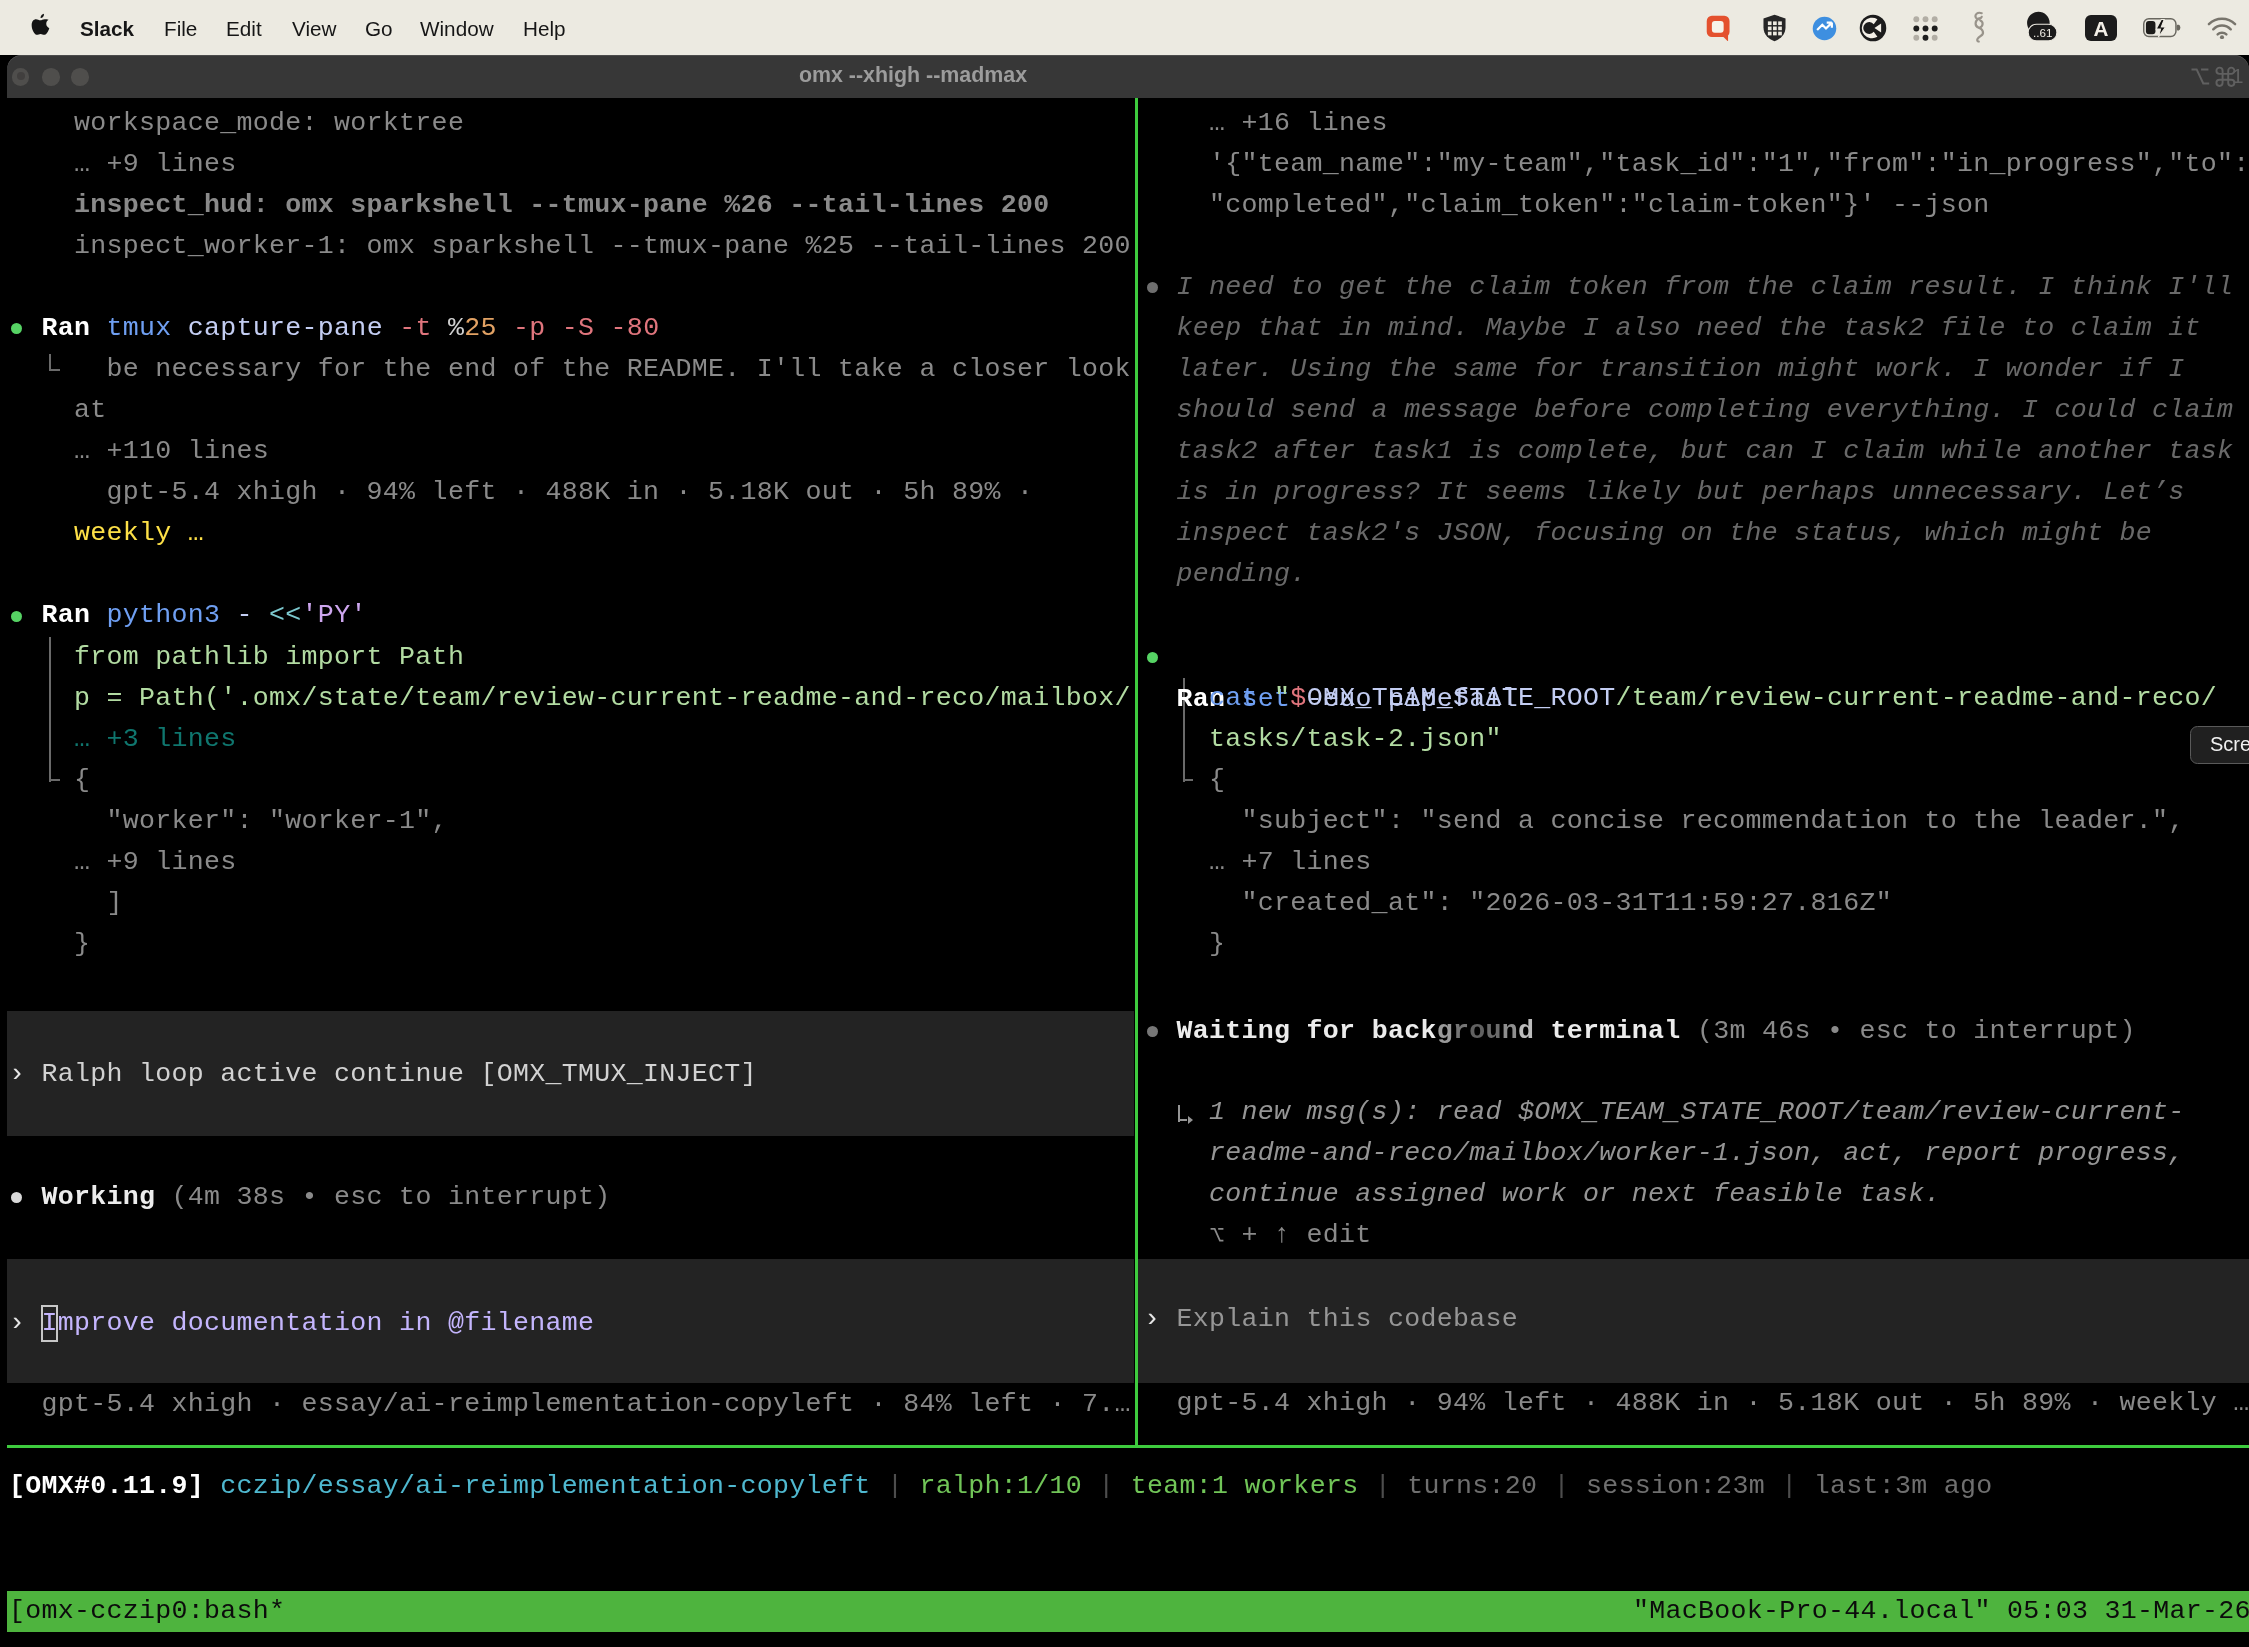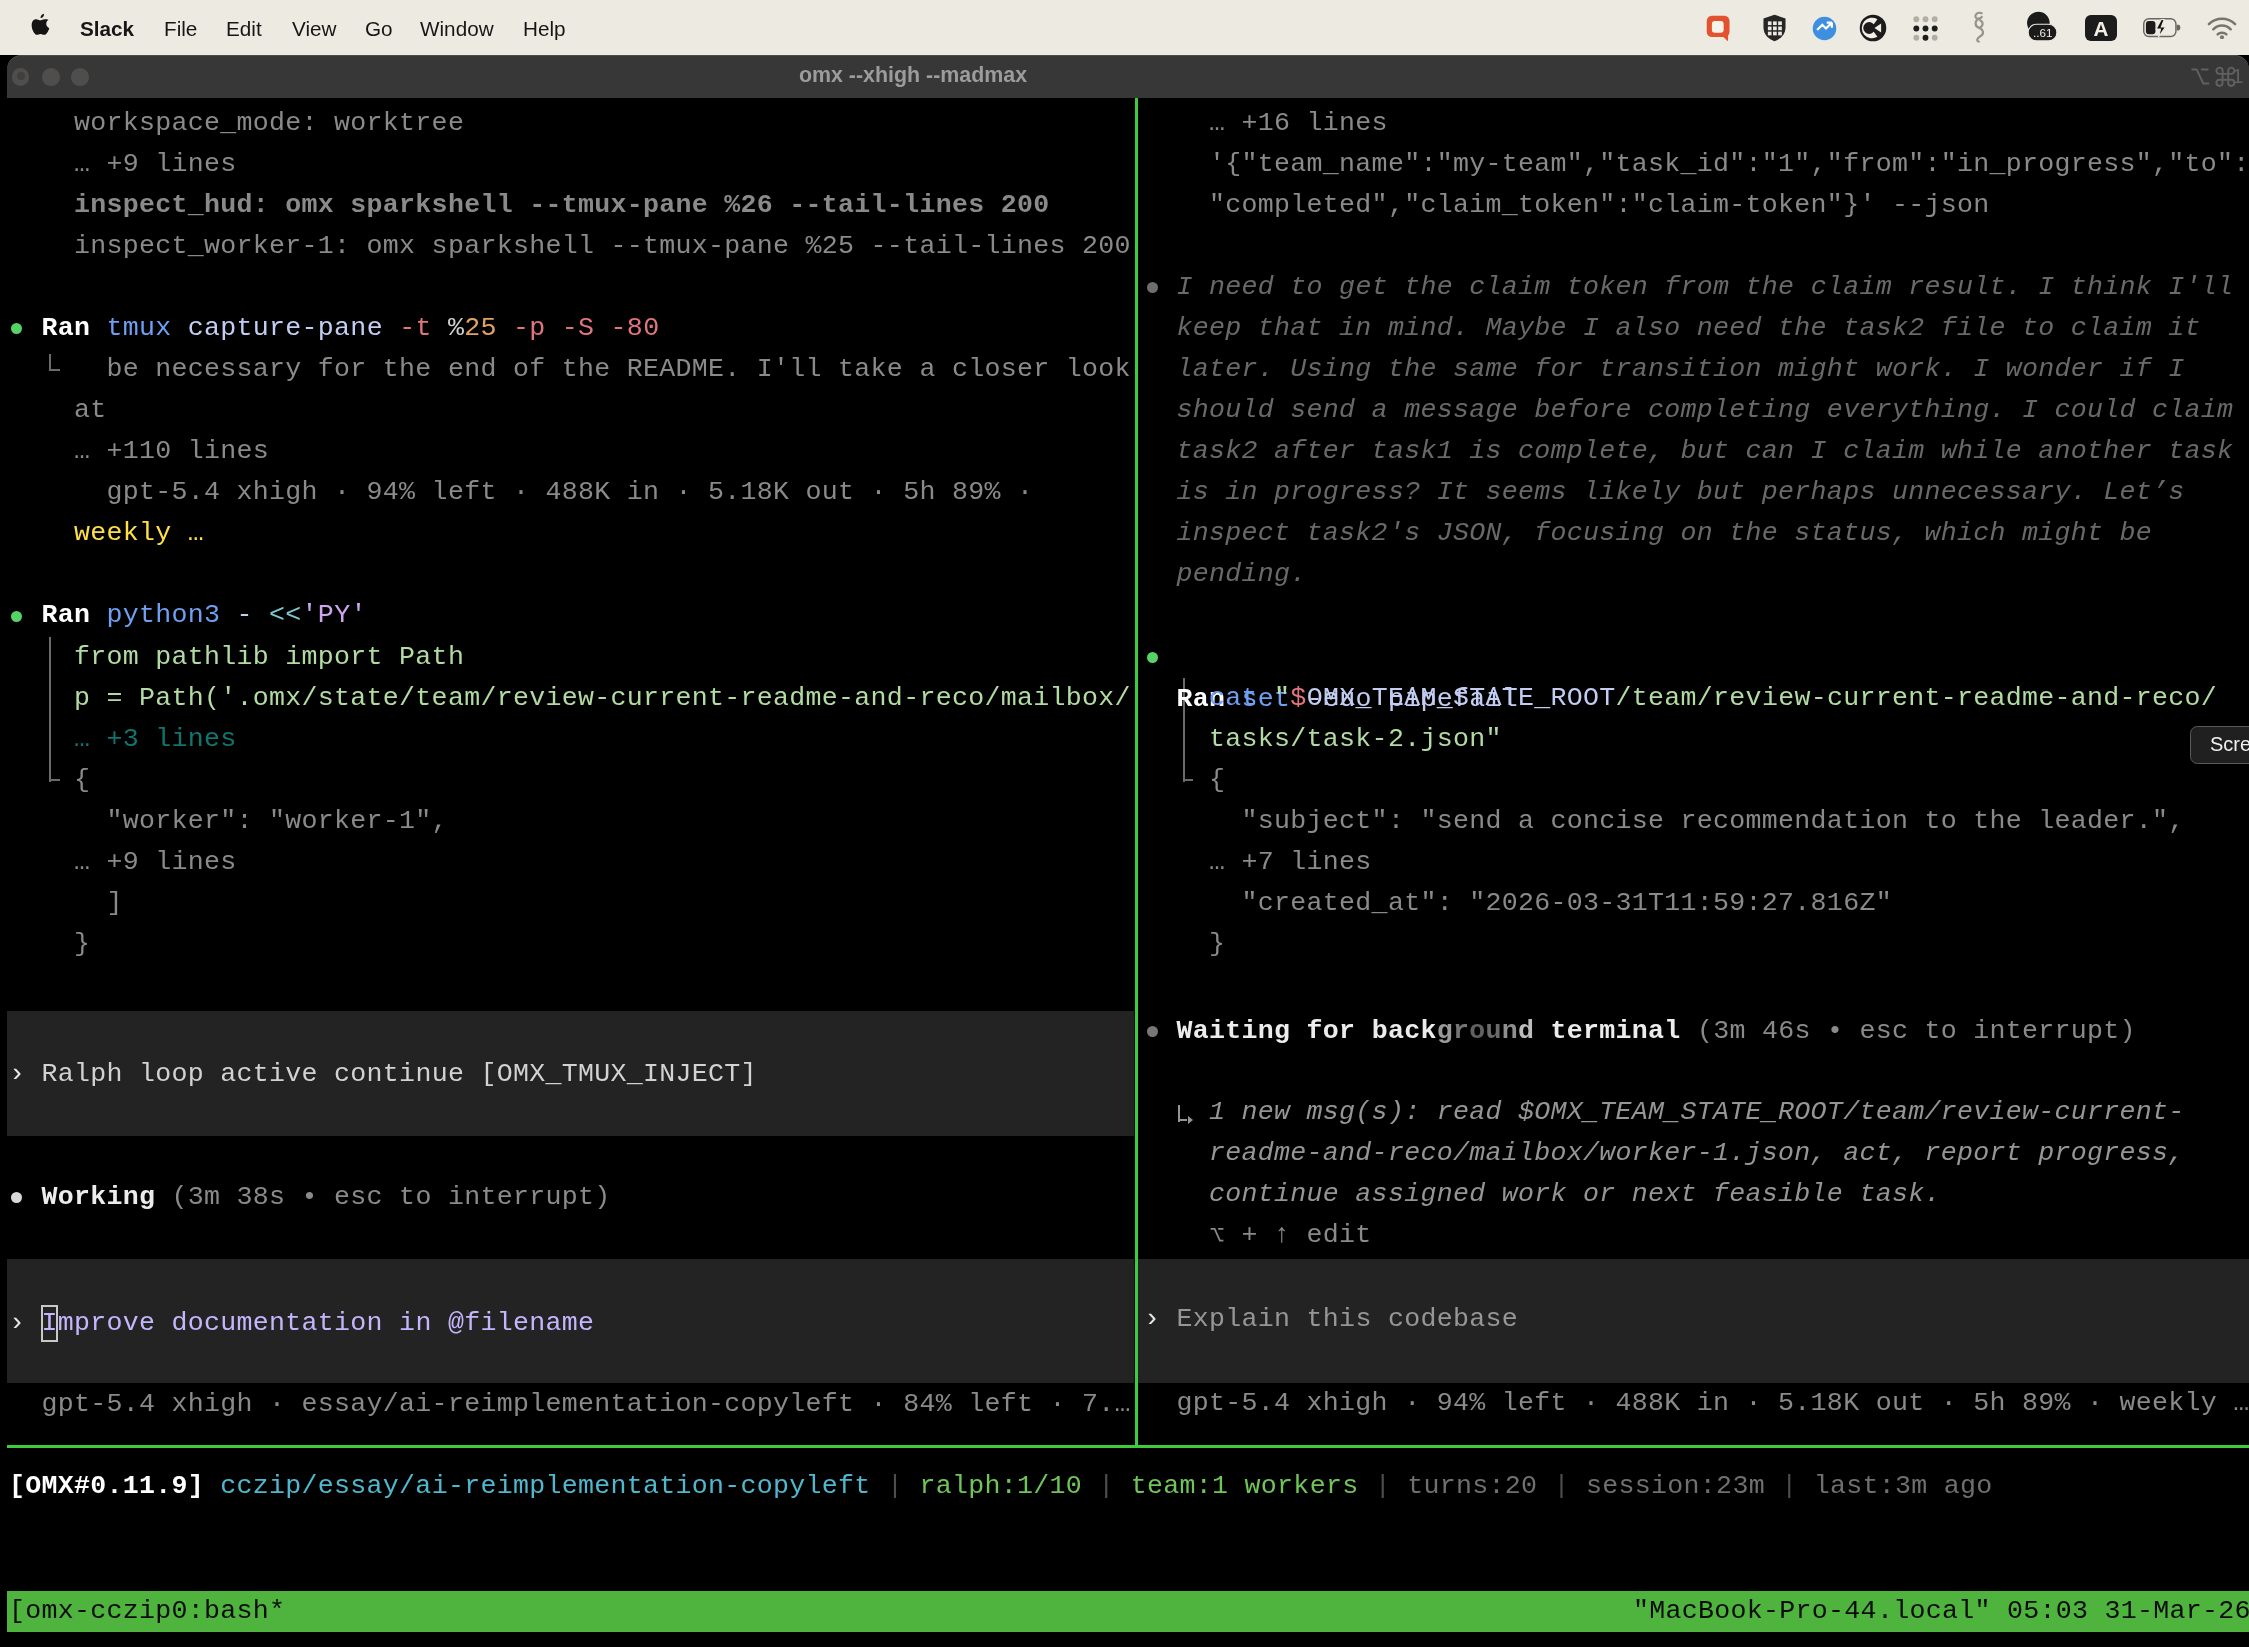--- a/index.html
+++ b/index.html
@@ -140,21 +140,21 @@
 <div class="ln" style="left:8.9px;top:595px;"><span style="color:#8a8a8a;">  </span><span style="color:#ffffff;font-weight:bold;">Ran</span><span style="color:#8a8a8a;"> </span><span style="color:#6f9ff2;">python3</span><span style="color:#8a8a8a;"> </span><span style="color:#c3cdf2;">-</span><span style="color:#8a8a8a;"> </span><span style="color:#7cc8ce;">&lt;&lt;</span><span style="color:#cda6ee;">'PY'</span></div>
 <div class="ln" style="left:8.9px;top:637px;"><span style="color:#b2dba2;">    from pathlib import Path</span></div>
 <div class="ln" style="left:8.9px;top:678px;"><span style="color:#b2dba2;">    p = Path('.omx/state/team/review-current-readme-and-reco/mailbox/</span></div>
 <div class="ln" style="left:8.9px;top:719px;"><span style="color:#0f766e;">    … +3 lines</span></div>
 <div class="ln" style="left:8.9px;top:760px;"><span style="color:#8a8a8a;">    {</span></div>
 <div class="ln" style="left:8.9px;top:801px;"><span style="color:#8a8a8a;">      "worker": "worker-1",</span></div>
 <div class="ln" style="left:8.9px;top:842px;"><span style="color:#8a8a8a;">    … +9 lines</span></div>
 <div class="ln" style="left:8.9px;top:883px;"><span style="color:#8a8a8a;">      ]</span></div>
 <div class="ln" style="left:8.9px;top:924px;"><span style="color:#8a8a8a;">    }</span></div>
 <div class="ln" style="left:8.9px;top:1054px;"><span style="color:#e6e6e6;">› </span><span style="color:#d2d2d2;">Ralph loop active continue [OMX_TMUX_INJECT]</span></div>
-<div class="ln" style="left:8.9px;top:1177px;"><span style="color:#8a8a8a;">  </span><span style="color:#ececec;font-weight:bold;">Working</span><span style="color:#8a8a8a;"> (3m 38s • esc to interrupt)</span></div>
+<div class="ln" style="left:8.9px;top:1177px;"><span style="color:#8a8a8a;">  </span><span style="color:#ececec;font-weight:bold;">Working</span><span style="color:#8a8a8a;"> (4m 38s • esc to interrupt)</span></div>
 <div class="ln" style="left:8.9px;top:1303px;"><span style="color:#e6e6e6;">› </span><span style="color:#c4b5fd;text-align:center;">Improve documentation in @filename</span></div>
 <div class="ln" style="left:8.9px;top:1384px;"><span style="color:#8a8a8a;">  gpt-5.4 xhigh · essay/ai-reimplementation-copyleft · 84% left · 7.…</span></div>
 <div class="ln" style="left:1144px;top:103px;text-decoration:underline;"><span style="color:#8a8a8a;">    … +16 lines</span></div>
 <div class="ln" style="left:1144px;top:144px;"><span style="color:#8a8a8a;">    '{"team_name":"my-team","task_id":"1","from":"in_progress","to":</span></div>
 <div class="ln" style="left:1144px;top:185px;"><span style="color:#8a8a8a;">    "completed","claim_token":"claim-token"}' --json</span></div>
 <div class="ln" style="left:1144px;top:267px; font-style:italic;"><span style="color:#696969;">  </span><span style="color:#696969;">I need to get the claim token from the claim result. I think I'll</span></div>
 <div class="ln" style="left:1144px;top:308px; font-style:italic;"><span style="color:#696969;">  keep that in mind. Maybe I also need the task2 file to claim it</span></div>
 <div class="ln" style="left:1144px;top:349px; font-style:italic;"><span style="color:#696969;">  later. Using the same for transition might work. I wonder if I</span></div>
 <div class="ln" style="left:1144px;top:390px; font-style:italic;"><span style="color:#696969;">  should send a message before completing everything. I could claim</span></div>
 <div class="ln" style="left:1144px;top:431px; font-style:italic;"><span style="color:#696969;">  task2 after task1 is complete, but can I claim while another task</span></div>

